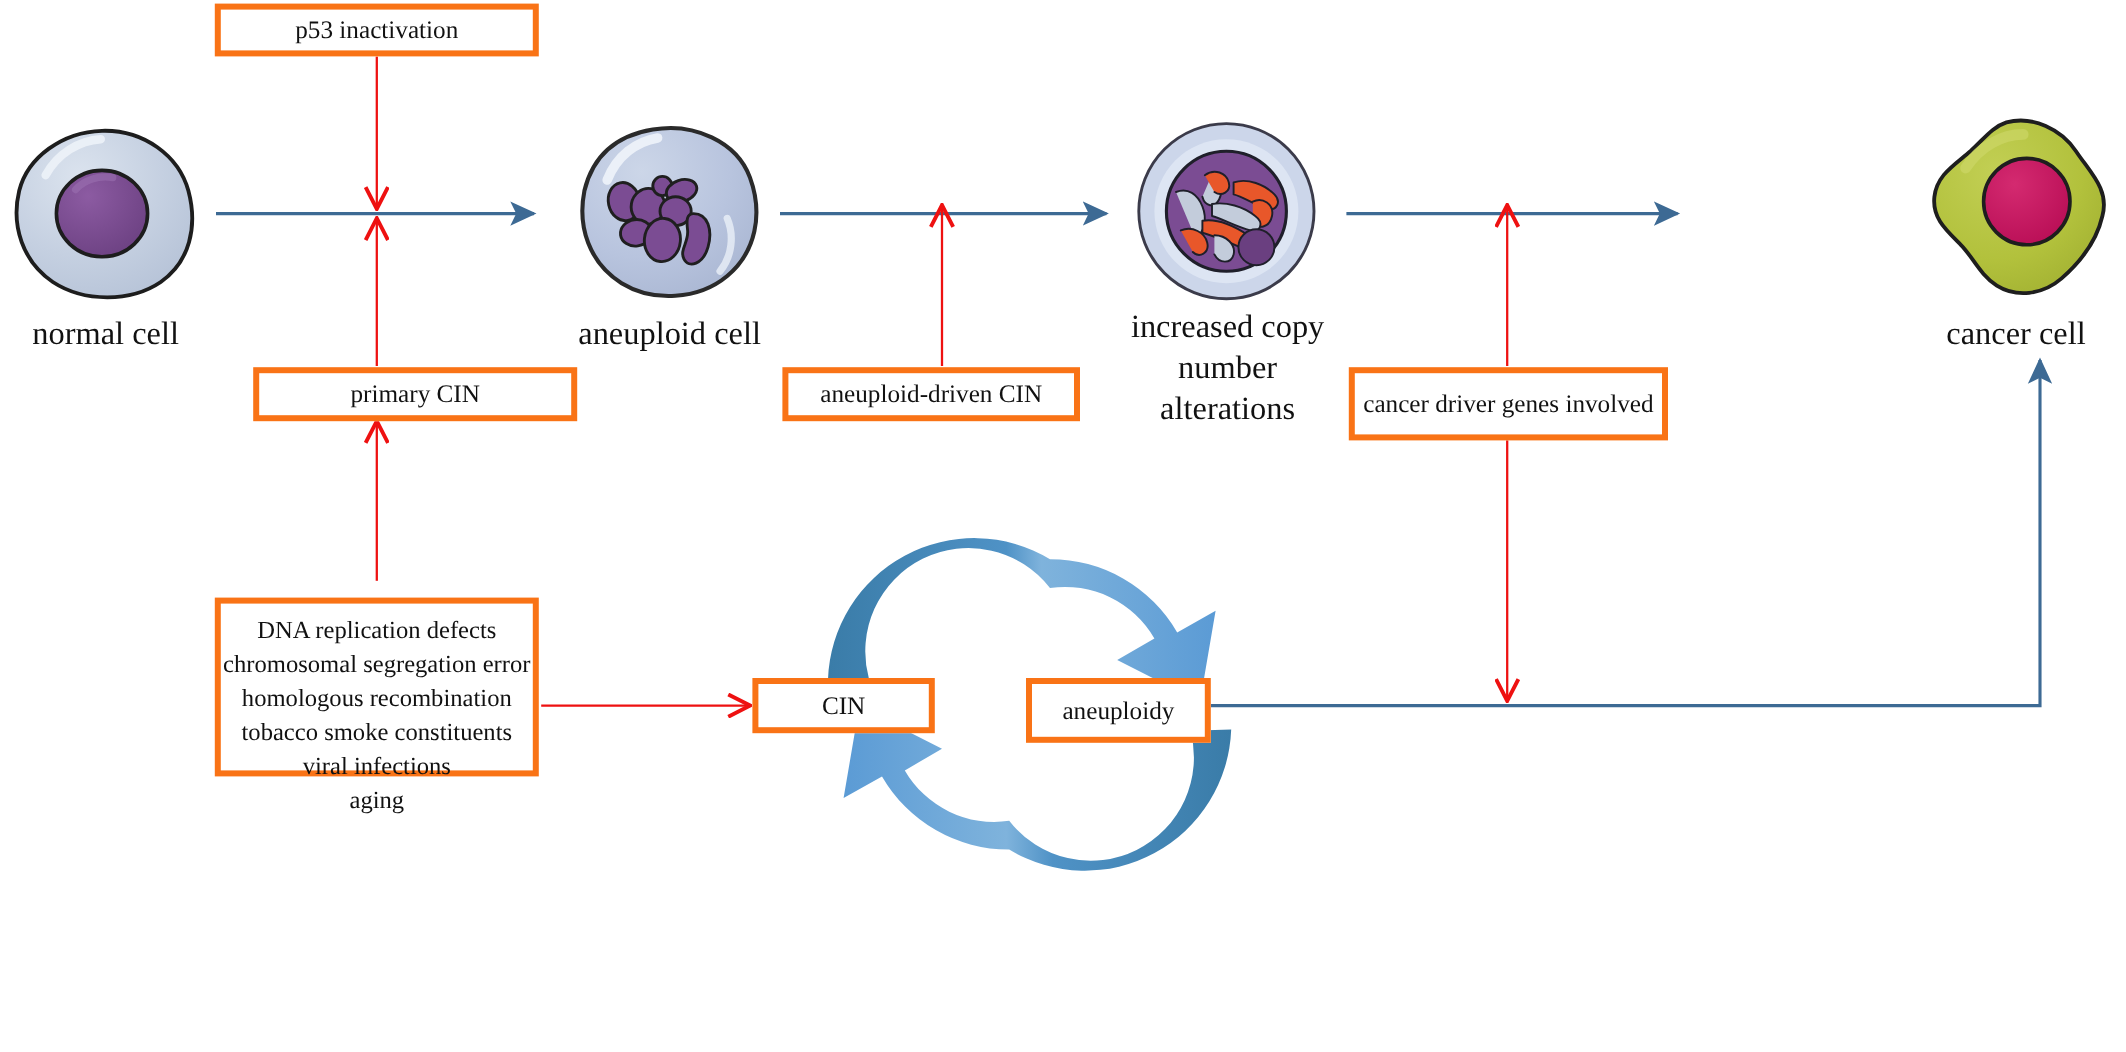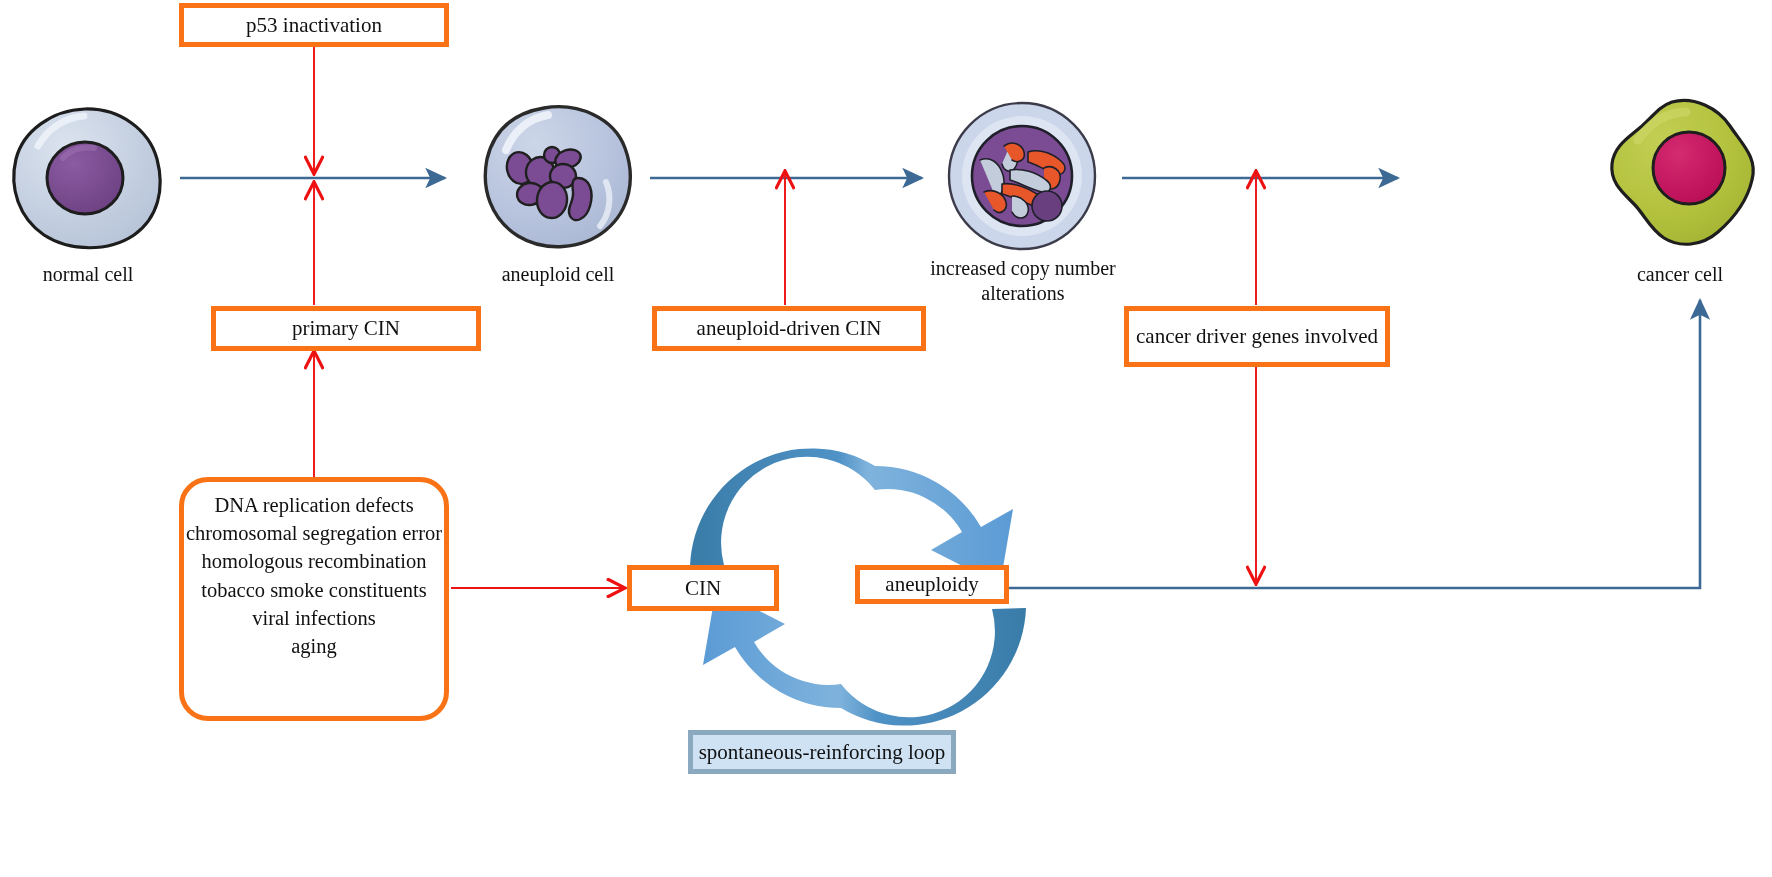--- a/index.html
+++ b/index.html
@@ -6,21 +6,21 @@
   body{width:1772px;height:877px;position:relative;overflow:hidden;
        font-family:"Liberation Serif","DejaVu Serif",serif;color:#000;}
   #canvas{position:absolute;left:0;top:0;width:1772px;height:877px;}
   svg.layer{position:absolute;left:0;top:0;width:1772px;height:877px;pointer-events:none;}
   .box{position:absolute;box-sizing:border-box;border:5px solid #f97316;background:#ffffff;
        display:flex;align-items:center;justify-content:center;text-align:center;
        font-size:21px;line-height:1.08;color:#111;}
   .box.multiline{display:block;padding-top:9px;}
   .box.multiline .ln{display:block;width:100%;text-align:center;font-size:20.5px;line-height:1.375;}
   .box.tinted{background:#cfe2f3;border-color:#8aa9bf;}
-  .caption{position:absolute;text-align:center;font-size:20px;line-height:1.25;color:#111;}
+  .caption{position:absolute;text-align:center;font-size:27px;line-height:1.25;color:#111;}
   .cellwrap{position:absolute;}
   .cellwrap svg{display:block;overflow:visible;}
 </style>
 </head>
 <body>
 
 <div id="canvas">
 
   <svg class="layer" viewBox="0 0 1772 877">
     <defs>
@@ -199,42 +199,39 @@
   <div class="caption" style="left:1600px;top:262px;width:160px;">cancer cell</div>
 
   <div class="box" style="left:179px;top:3px;width:270px;height:44px;">
     <span>p53 inactivation</span>
   </div>
 
   <div class="box" style="left:179px;top:306px;width:270px;height:45px;margin-left:32px;">
     <span>primary CIN</span>
   </div>
 
-  <div class="box" style="left:652px;top:306px;width:274px;height:45px;">
+  <div class="box" style="left:652px;top:306px;width:248px;height:45px;">
     <span>aneuploid-driven CIN</span>
   </div>
 
   <div class="box" style="left:1124px;top:306px;width:266px;height:61px;">
     <span>cancer driver genes involved</span>
   </div>
 
-  <div class="box multiline" style="left:179px;top:477px;width:270px;height:244px;border-radius:29px;">
+  <div class="box multiline" style="left:179px;top:498px;width:270px;height:149px;">
     <span class="ln">DNA replication defects</span>
     <span class="ln">chromosomal segregation error</span>
     <span class="ln">homologous recombination</span>
     <span class="ln">tobacco smoke constituents</span>
     <span class="ln">viral infections</span>
     <span class="ln">aging</span>
   </div>
 
   <div class="box" style="left:627px;top:565px;width:152px;height:46px;text-align:right;">
     <span>CIN</span>
   </div>
 
-  <div class="box" style="left:855px;top:565px;width:154px;height:39px;">
+  <div class="box" style="left:855px;top:565px;width:154px;height:54px;">
     <span>aneuploidy</span>
   </div>
 
-  <div class="box tinted" style="left:688px;top:730px;width:268px;height:44px;">
-    <span>spontaneous-reinforcing loop</span>
-  </div>
 
 </div>
 
 </body></html>

